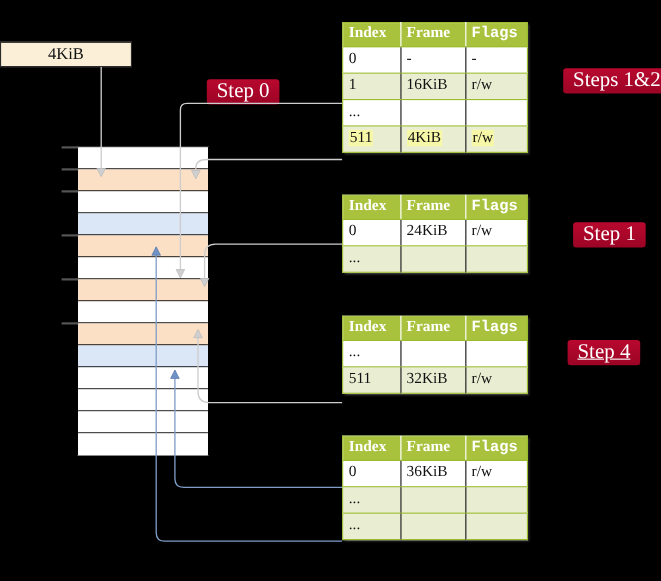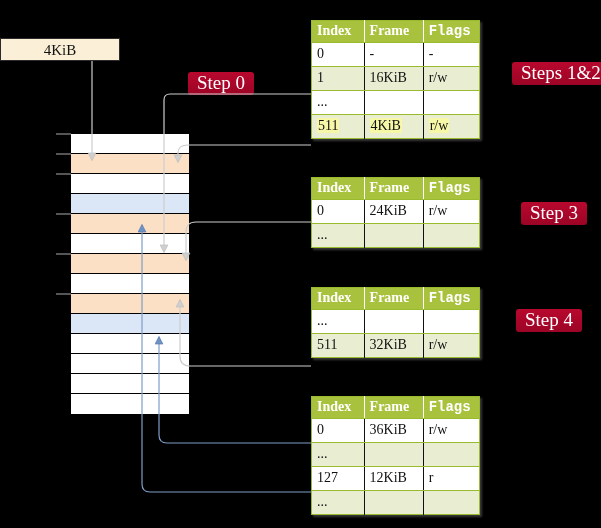--- a/index.html
+++ b/index.html
@@ -159,22 +159,22 @@
       <div class="mem-tick" style="top: 153px;"></div>
       <div class="mem-tick" style="top: 173px;"></div>
       <div class="mem-tick" style="top: 213px;"></div>
       <div class="mem-tick" style="top: 253px;"></div>
       <div class="mem-tick" style="top: 293px;"></div>
     </div>
 
   <div id="badges">
       <div class="step-badge" style="left: 188px; top: 28px;">Step 0</div>
       <div class="step-badge" style="left: 512px; top: 18px;">Steps 1&amp;2</div>
-      <div class="step-badge" style="left: 521px; top: 158px;">Step 3</div>
-      <div class="step-badge" style="left: 516px; top: 265px;">Step 4</div>
+      <div class="step-badge" style="left: 521px; top: 158px;">Step 1</div>
+      <div class="step-badge" style="left: 516px; top: 265px; text-decoration: underline;">Step 4</div>
     </div>
 
   <div id="tables">
       <table class="ptable" style="left: 311px; top: 20px; width: 169px;">
         <thead>
           <tr>
             <th class="col-index">Index</th>
             <th class="col-frame">Frame</th>
             <th class="col-flags">Flags</th>
           </tr>
@@ -255,25 +255,20 @@
         <tbody>
           <tr class="odd">
             <td class="col-index">0</td>
             <td class="col-frame">36KiB</td>
             <td class="col-flags">r/w</td>
           </tr>
           <tr class="even">
             <td class="col-index">...</td>
             <td class="col-frame"></td>
             <td class="col-flags"></td>
-          </tr>
-          <tr class="odd">
-            <td class="col-index">127</td>
-            <td class="col-frame">12KiB</td>
-            <td class="col-flags">r</td>
           </tr>
           <tr class="even">
             <td class="col-index">...</td>
             <td class="col-frame"></td>
             <td class="col-flags"></td>
           </tr>
         </tbody>
       </table>
     </div>
 

